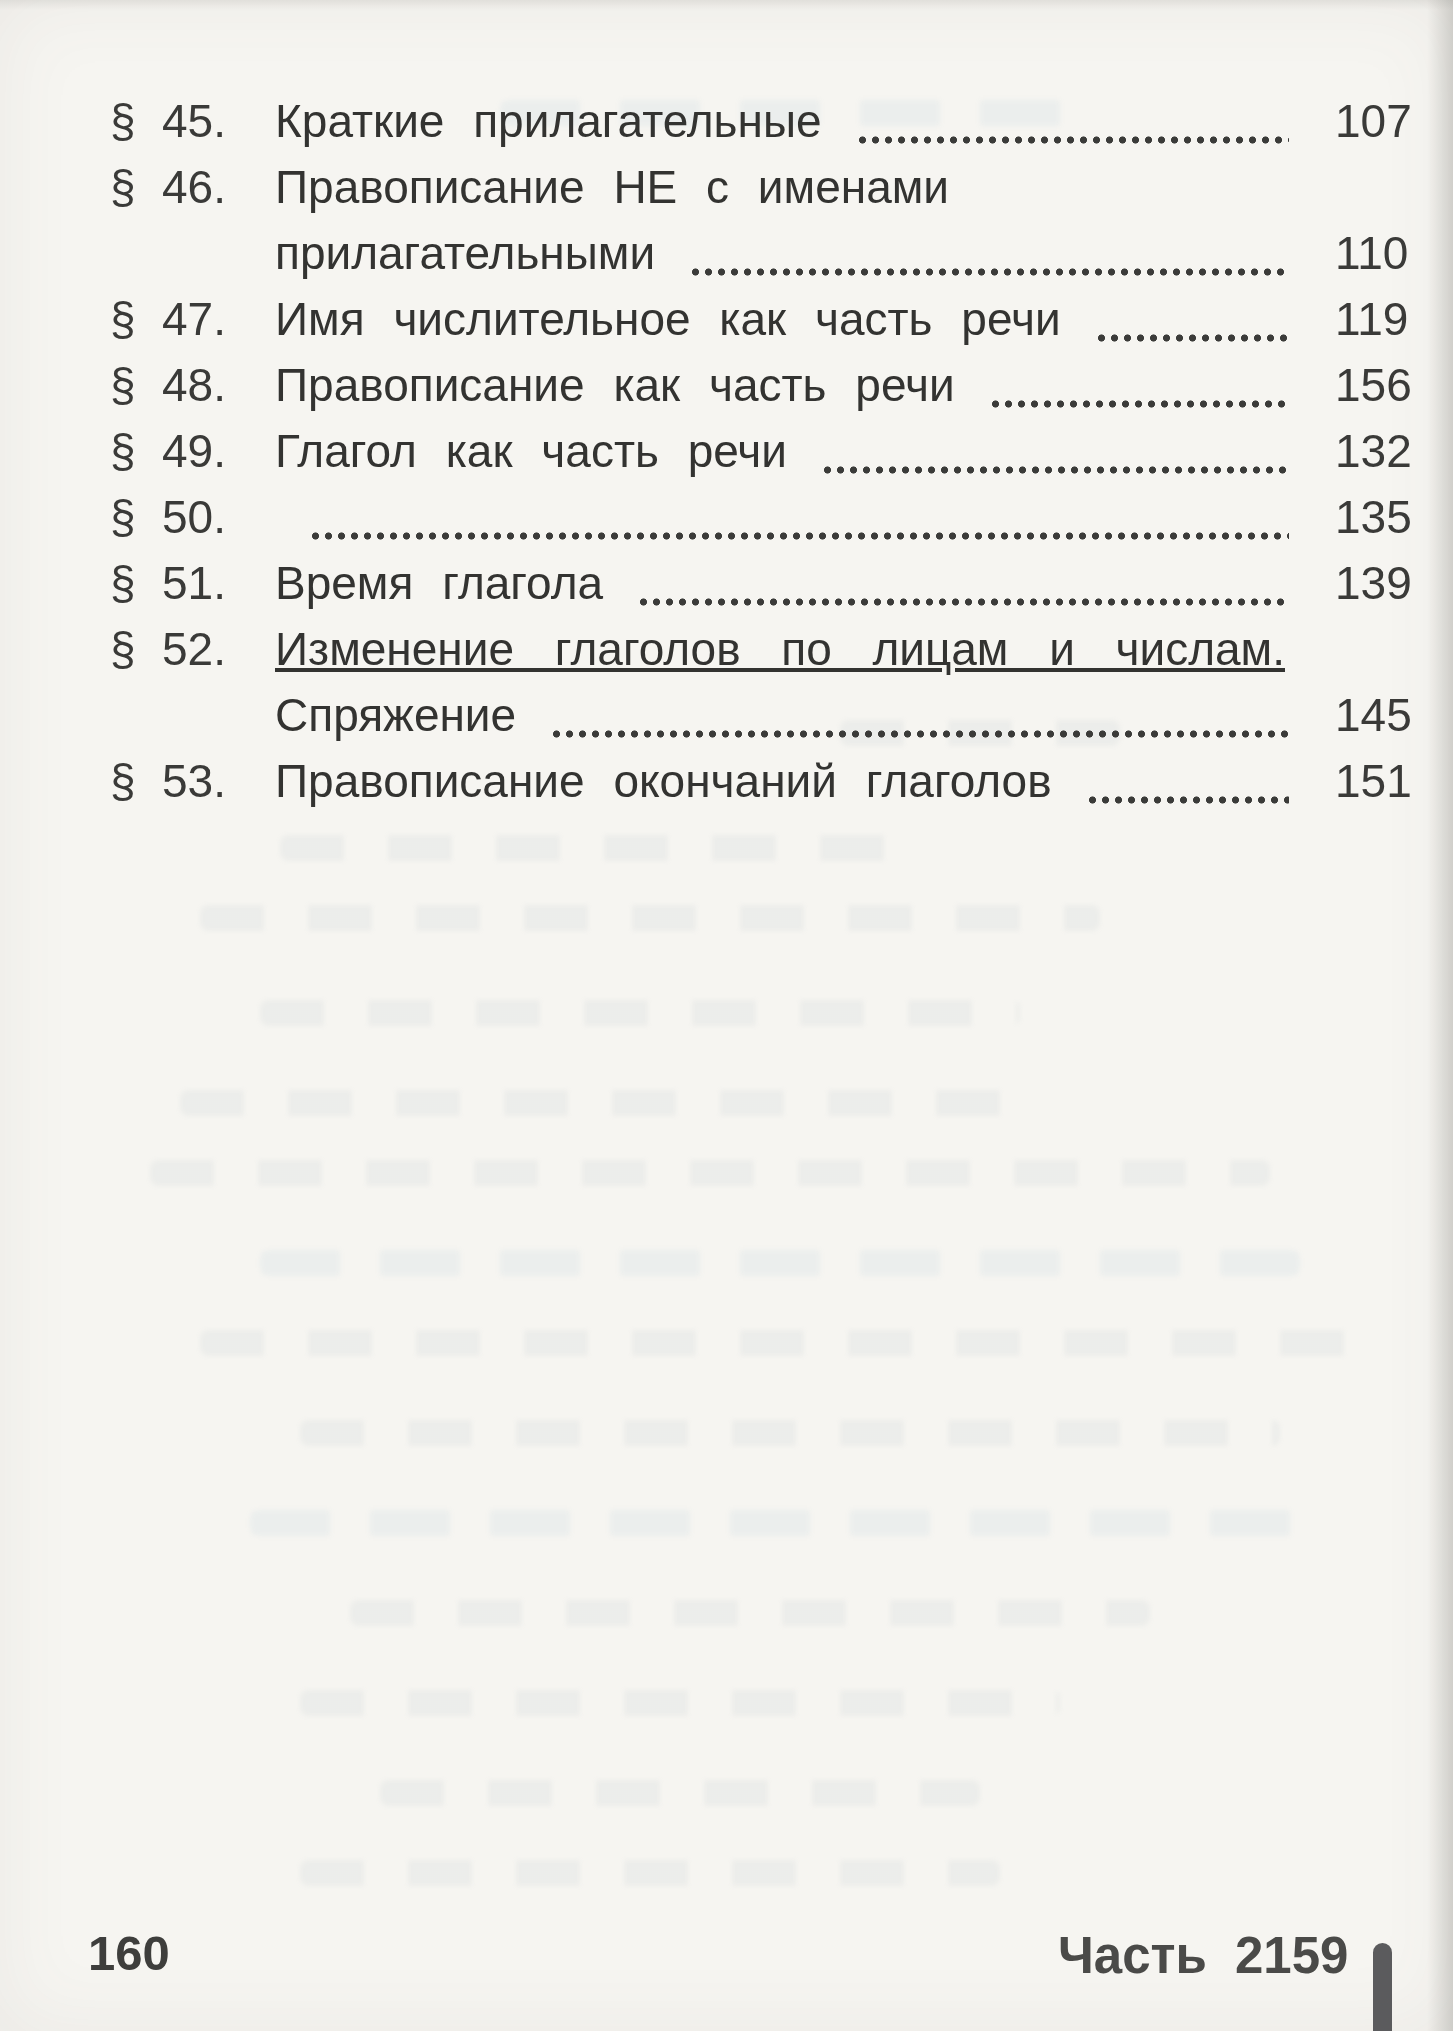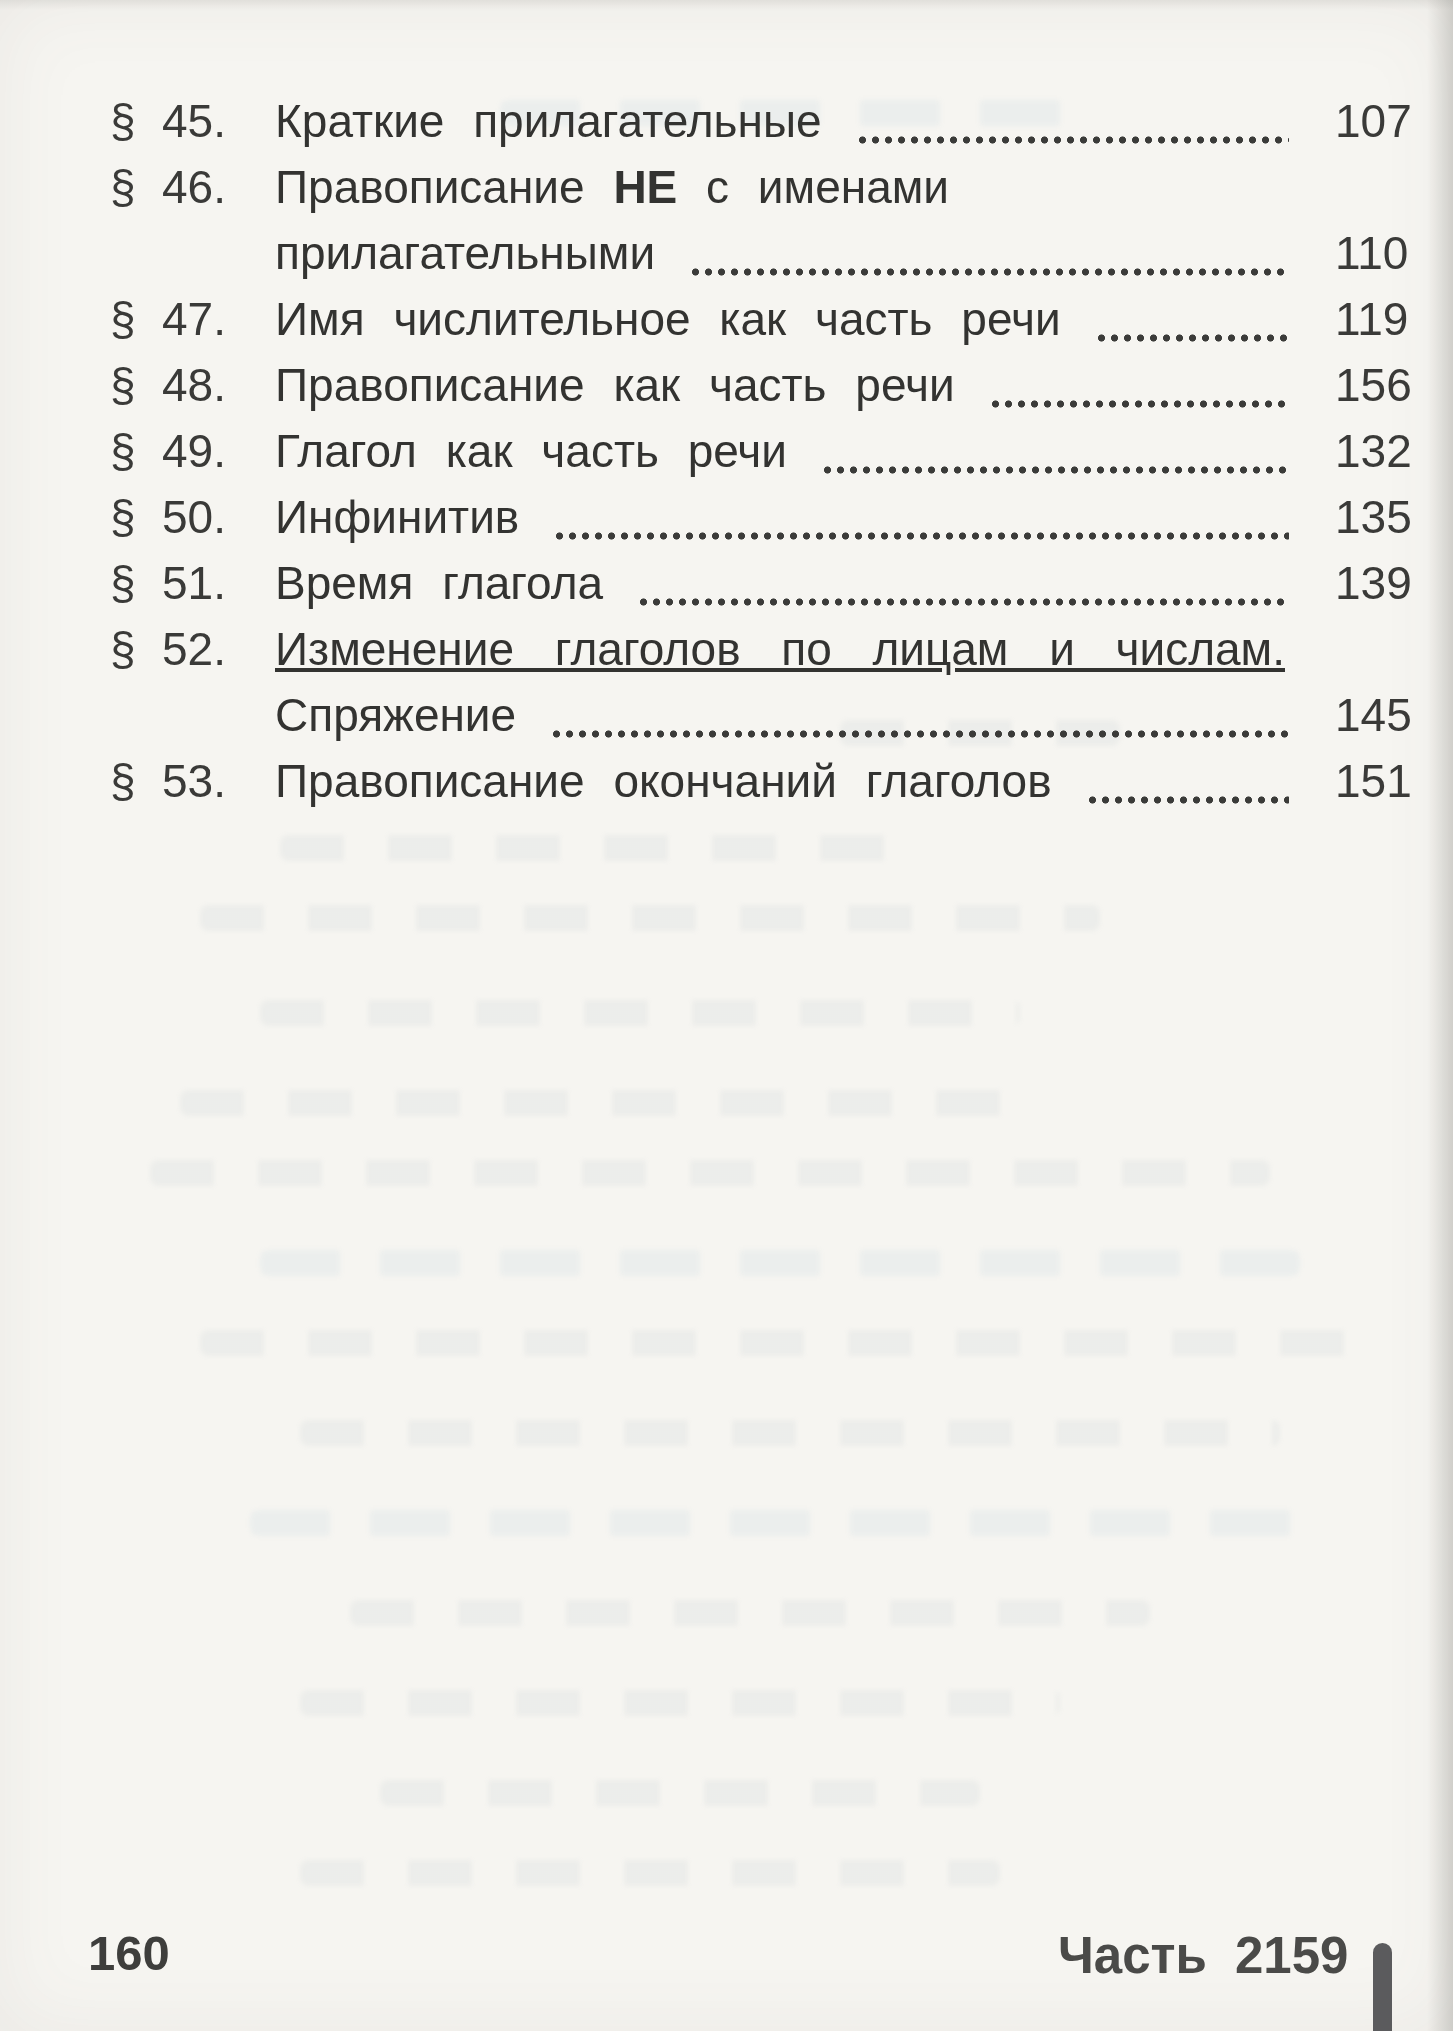--- a/index.html
+++ b/index.html
@@ -40,21 +40,21 @@
   .toc-line {
     display:flex; align-items:baseline;
     padding:0 18px 0 110px;
     height:66px; line-height:66px;
     font-size:46px; color:#333331;
     letter-spacing:0px;
   }
   .cell-sec  { width:52px;  flex:none; color:#3a3a38; }
   .cell-num  { width:113px; flex:none; color:#3a3a38; }
   .cell-title{ flex:none; white-space:nowrap; word-spacing:16px; }
-  .cell-title b, .cell-title .bold { font-weight:bold; }
+  .cell-title b, .cell-title .bold { font-weight:normal; }
   .cell-title.justify {
     flex:1 1 auto; white-space:normal;
     text-align:justify; text-align-last:justify;
     margin-right:150px;
     text-decoration:underline;
   }
   .leader {
     flex:1 1 0; min-width:0; height:8px;
     align-self:flex-end; margin:0 46px 10px 34px;
     background-image:radial-gradient(circle, #3b3b39 3.2px, rgba(0,0,0,0) 3.9px);
@@ -139,21 +139,20 @@
       <div class="toc-line">
       <span class="cell-sec">§</span>
       <span class="cell-num">49.</span>
       <span class="cell-title"><span>Глагол как часть речи</span></span>
       <span class="leader"></span>
       <span class="cell-page">132</span>
     </div>
       <div class="toc-line">
       <span class="cell-sec">§</span>
       <span class="cell-num">50.</span>
-      <span class="cell-title"><span>Инфинитив</span></span>
       <span class="leader"></span>
       <span class="cell-page">135</span>
     </div>
       <div class="toc-line">
       <span class="cell-sec">§</span>
       <span class="cell-num">51.</span>
       <span class="cell-title"><span>Время глагола</span></span>
       <span class="leader"></span>
       <span class="cell-page">139</span>
     </div>

